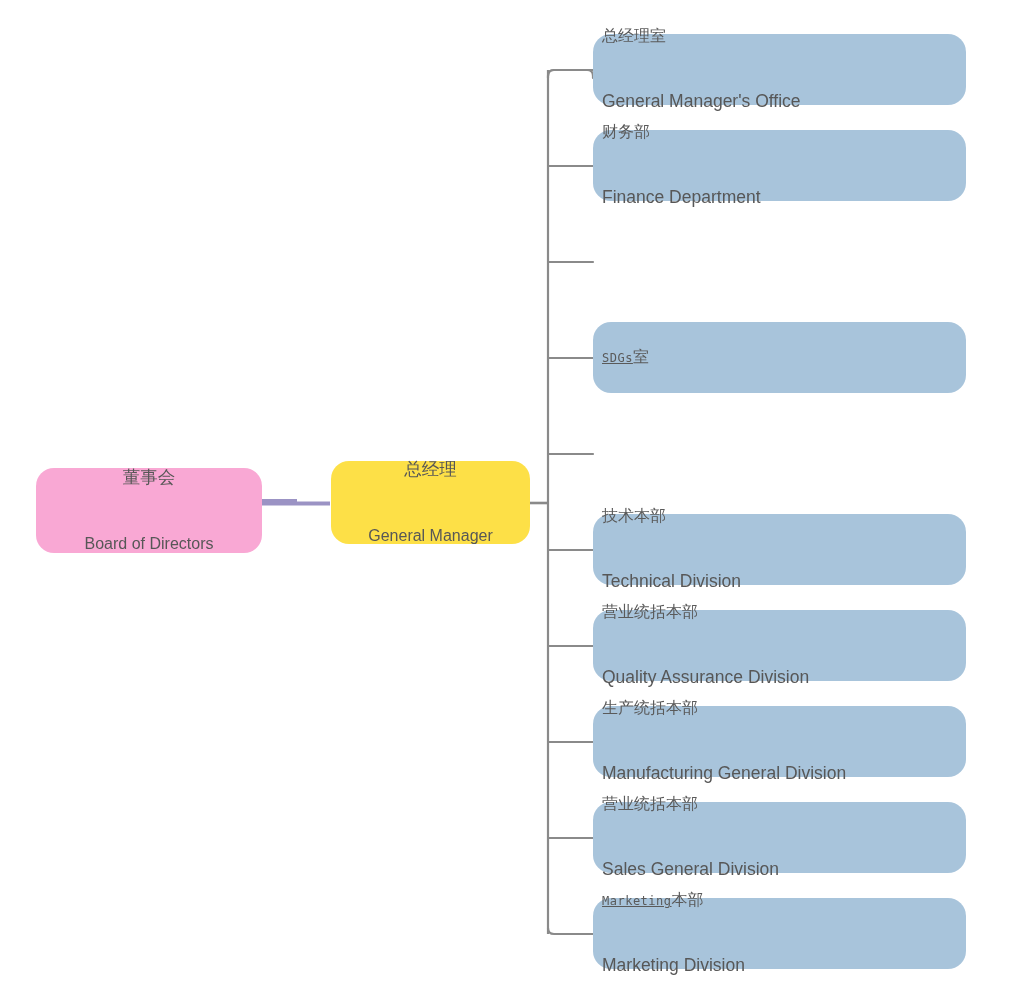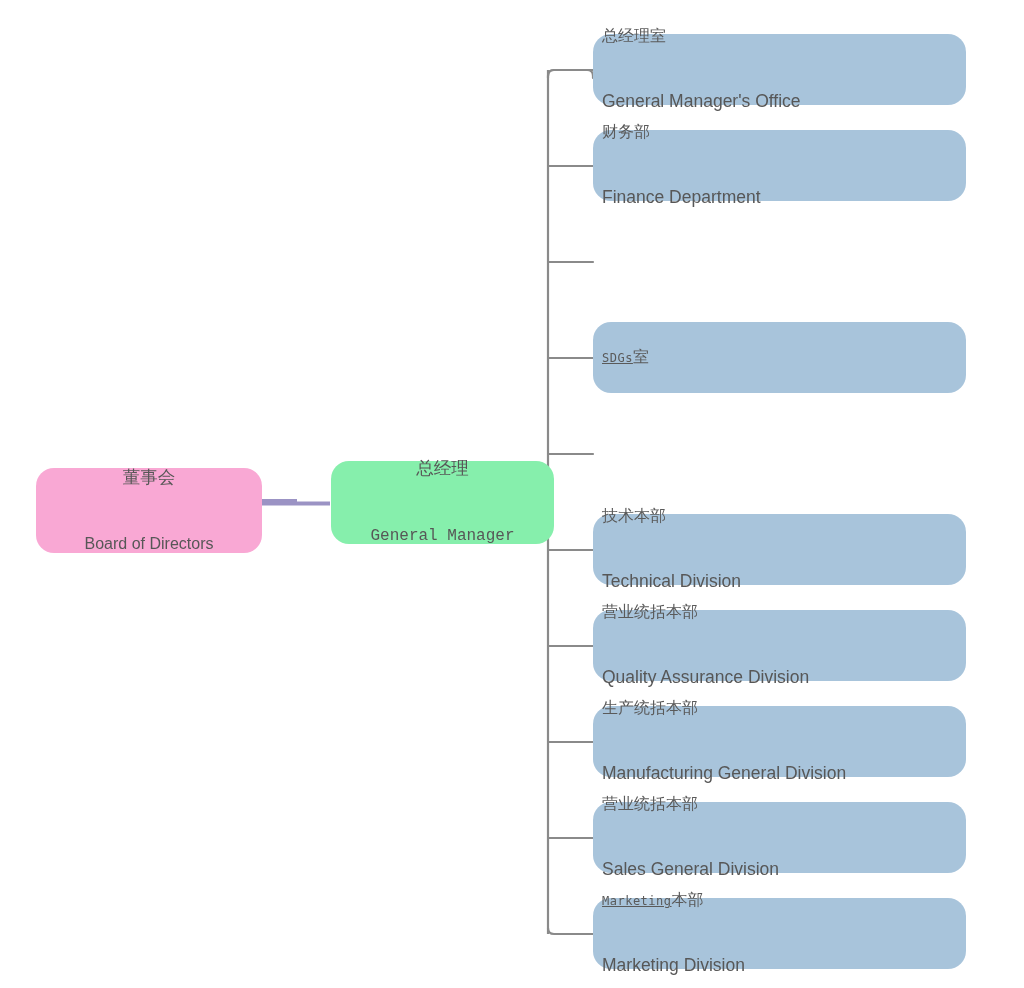--- a/index.html
+++ b/index.html
@@ -60,24 +60,23 @@
     left: 36px;
     top: 460px;
     width: 226px;
     height: 85px;
     background: #f9a8d4;
     margin-top: 8px;
   }
   #node-gm {
     left: 331px;
     top: 461px;
-    width: 223px;
+    width: 199px;
     height: 83px;
-    background: #86efac;
-    font-family: Liberation Mono, monospace;
+    background: #fde047;
   }
   .node-root .line-cjk { font-size: 17.5px; margin-bottom: 3px; }
   .node-root .line-en  { font-size: 16px; }
 
   
   .node-dept {
     left: 593px;
     width: 373px;
     height: 71px;
     background: #a8c4db;

